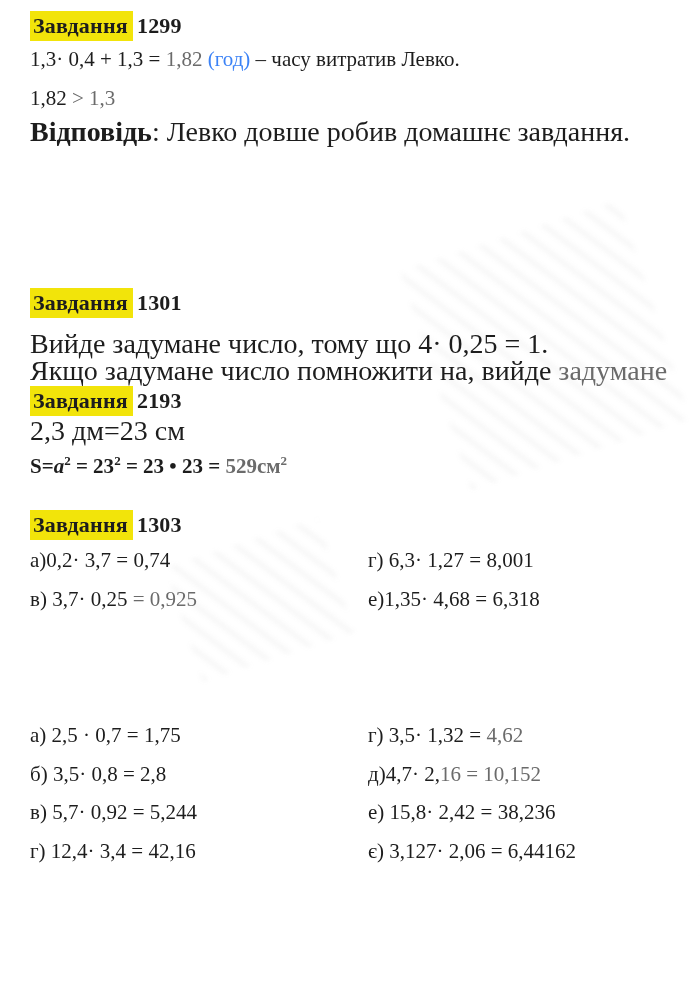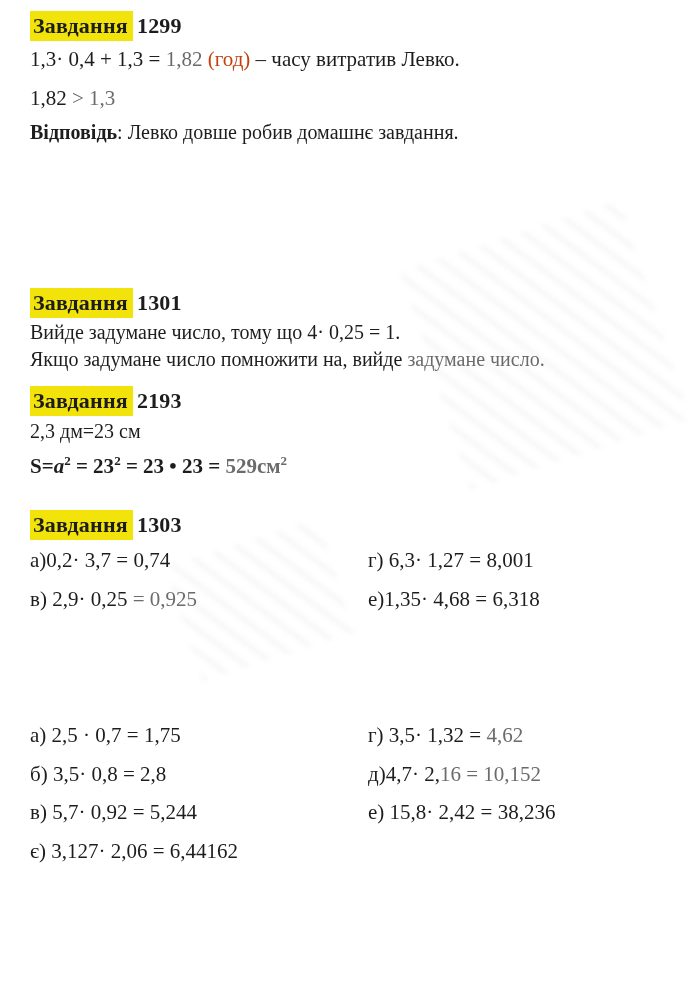--- a/index.html
+++ b/index.html
@@ -26,35 +26,35 @@
     line-height: 28px;
     letter-spacing: 0.2px;
     white-space: nowrap;
   }
   .hl {
     background: #f2e40a;
     padding: 2px 5px 3px 3px;
   }
   .num { margin-left: 4px; }
 
-  .line { font-size: 20px; line-height: 24px; }
+  .line { font-size: 28px; line-height: 24px; }
   .mathline { font-size: 21px; }
   .mid  { color: #6b6b6b; }
-  .faint{ color: #c2410c; }
+  .faint{ color: #3b82f6; }
   .b { font-weight: bold; }
   .it { font-style: italic; }
   sup.s { font-size: 13px; line-height: 0; }
 
   
   .sec-1299 .l1 { margin-top: 7px; }
   .sec-1299 .l2 { margin-top: 15px; }
   .sec-1299 .l3 { margin-top: 10px; }
   .sec-1300 .l1 { margin-top: 3px; }
   .sec-1300 .l2 { margin-top: 16px; }
-  .sec-1301 .l1 { margin-top: 2px; line-height: 27px; }
+  .sec-1301 .l1 { margin-top: 13px; line-height: 27px; }
   .sec-1301 .l2 { line-height: 27px; }
   .sec-1302 .l1 { margin-top: 4px; }
   .sec-1302 .l2 { margin-top: 11px; font-weight: bold; }
 
   .rows { margin-top: 2px; }
   .row  { display: flex; height: 38.5px; align-items: center; }
   .cell-left  { width: 338px; flex: 0 0 338px; }
   .cell-right { flex: 1; }
 
   
@@ -125,39 +125,40 @@
   <div class="sec sec-1303">
     <div class="task-h">
       <span class="hl">Завдання</span><span class="num">1303</span>
     </div>
     <div class="rows">
       <div class="row">
         <span class="cell-left line mathline"><span>а)0,2· 3,7 = 0,74</span><span class="mid"></span><span></span></span>
         <span class="cell-right line mathline"><span>г) 6,3· 1,27 = 8,001</span><span class="mid"></span></span>
       </div>
       <div class="row">
-        <span class="cell-left line mathline"><span>в) 2,9· 0,25 </span><span class="mid">= 0,925</span><span></span></span>
+        <span class="cell-left line mathline"><span>в) 3,7· 0,25 </span><span class="mid">= 0,925</span><span></span></span>
         <span class="cell-right line mathline"><span>е)1,35· 4,68 = 6,318</span><span class="mid"></span></span>
       </div>
     </div>
   </div>
 
   <div class="sec sec-1304">
     <div class="rows">
       <div class="row">
         <span class="cell-left line mathline"><span>а) 2,5 · 0,7 = 1,75</span><span class="mid"></span><span></span></span>
         <span class="cell-right line mathline"><span>г) 3,5· 1,32 = </span><span class="mid">4,62</span></span>
       </div>
       <div class="row">
         <span class="cell-left line mathline"><span>б) 3,5· 0,8 = 2,8</span><span class="mid"></span><span></span></span>
         <span class="cell-right line mathline"><span>д)4,7· 2,</span><span class="mid">16 = 10,152</span></span>
       </div>
       <div class="row">
         <span class="cell-left line mathline"><span>в) 5,7· 0,92 = 5,244</span><span class="mid"></span><span></span></span>
         <span class="cell-right line mathline"><span>е) 15,8· 2,42 = 38,236</span><span class="mid"></span></span>
       </div>
       <div class="row">
+        <span class="cell-left line mathline"><span>г) 12,4· 3,4 = 42,16</span><span class="mid"></span><span></span></span>
         <span class="cell-right line mathline"><span>є) 3,127· 2,06 = 6,44162</span><span class="mid"></span></span>
       </div>
     </div>
   </div>
 
 </div>
 
 </body></html>

